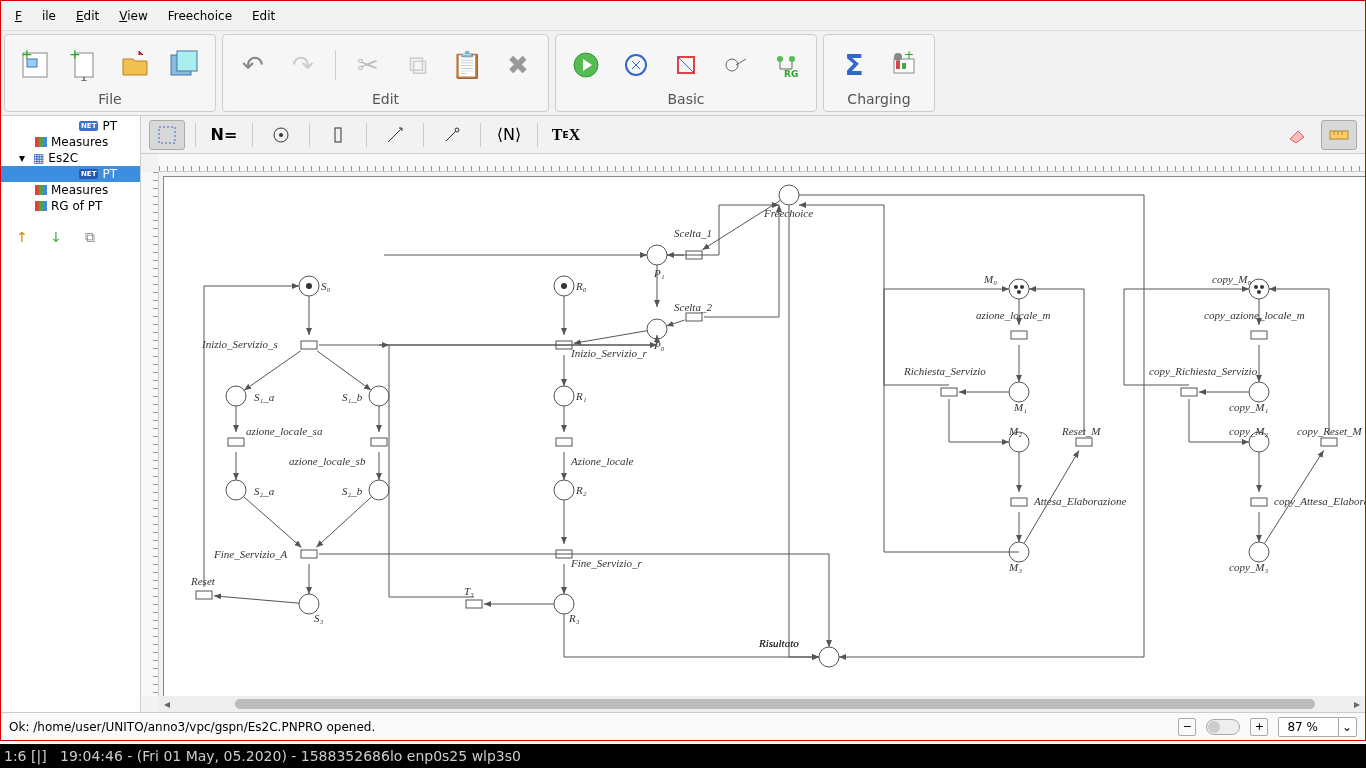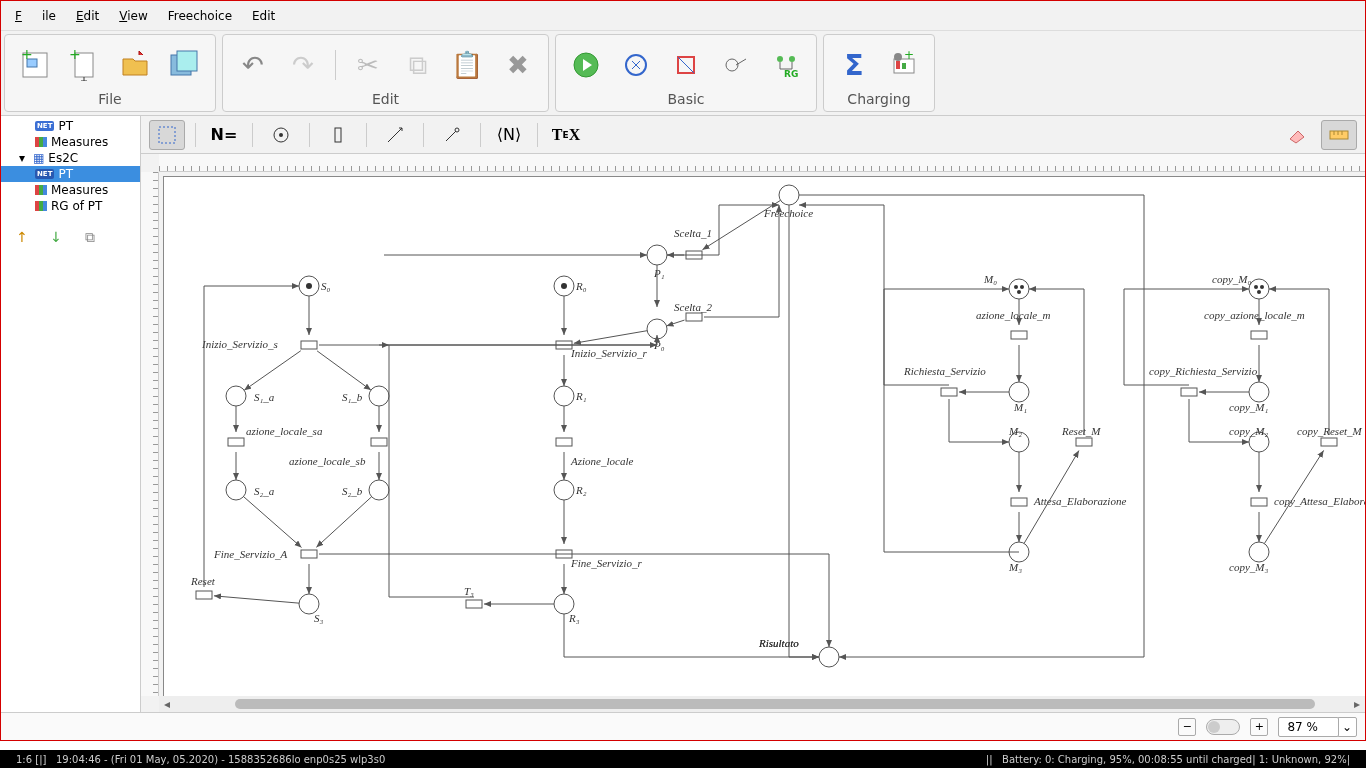--- a/index.html
+++ b/index.html
@@ -18,21 +18,21 @@
 .tb-icon { width: 36px; height: 36px; display: flex; align-items: center; justify-content: center; font-size: 26px; }
 
 .main-area { flex: 1; display: flex; min-height: 0; }
 
 .sidebar { width: 140px; background: #fff; border-right: 1px solid #ccc; padding-top: 2px; }
 .tree-item { display: flex; align-items: center; padding: 1px 2px; font-size: 12px; gap: 4px; }
 .tree-item.lvl1 { padding-left: 18px; }
 .tree-item.lvl2 { padding-left: 34px; }
 .tree-item.selected { background: #3b8ee0; color: #fff; }
 .tree-caret { width: 10px; display: inline-block; }
-.icon-net { background: #3b6fd4; color: #fff; font-size: 7px; font-weight: bold; padding: 1px 2px; border-radius: 2px; }
+.icon-net { background: #3b6fd4; color: #fff; font-size: 7px; font-weight: bold; padding: 1px 2px; border-radius: 2px; margin-left: 44px; }
 .icon-bars { background: linear-gradient(to right, #d44 33%, #4a4 33% 66%, #48d 66%); width: 12px; height: 10px; }
 .sidebar-buttons { display: flex; gap: 16px; padding: 8px 12px; margin-top: 6px; }
 .sb-btn { width: 18px; height: 18px; display: flex; align-items: center; justify-content: center; font-size: 14px; }
 
 .canvas-area { flex: 1; display: flex; flex-direction: column; min-width: 0; background: #f2f2f2; }
 
 .secondary-toolbar { height: 38px; background: #f2f2f2; border-bottom: 1px solid #ccc; display: flex; align-items: center; padding: 0 8px; gap: 6px; }
 .st-btn { width: 36px; height: 30px; border: 1px solid transparent; display: flex; align-items: center; justify-content: center; font-size: 16px; border-radius: 3px; }
 .st-btn.active { background: #d8d8d8; border: 1px solid #aaa; }
 .st-sep { width: 1px; height: 24px; background: #ccc; margin: 0 4px; }
@@ -50,21 +50,21 @@
 .scroll-arrow { width: 16px; text-align: center; color: #666; }
 
 .status-bar { height: 28px; border-top: 1px solid #ccc; display: flex; align-items: center; padding: 0 8px; background: #fafafa; font-size: 12px; }
 .status-right { margin-left: auto; display: flex; align-items: center; gap: 10px; }
 .zoom-btn { width: 18px; height: 18px; border: 1px solid #aaa; display: flex; align-items: center; justify-content: center; border-radius: 2px; font-size: 11px; }
 .toggle { width: 34px; height: 16px; border: 1px solid #aaa; border-radius: 8px; position: relative; background: #eee; }
 .toggle::after { content: ""; position: absolute; width: 12px; height: 12px; background: #ccc; border-radius: 50%; top: 1px; left: 1px; }
 .zoom-select { border: 1px solid #aaa; padding: 2px 20px 2px 8px; border-radius: 2px; background: #fff; position: relative; }
 .zoom-caret { border: 1px solid #aaa; padding: 2px 4px; border-radius: 2px; background: #fff; margin-left: -2px; }
 
-.system-bar { position: absolute; bottom: 0; left: 0; right: 0; height: 18px; background: #000; color: #ccc; font-family: monospace; font-size: 10px; display: flex; align-items: center; padding: 0 16px; }
+.system-bar { position: absolute; bottom: 0; left: 0; right: 0; height: 24px; background: #000; color: #ccc; font-family: monospace; font-size: 14px; display: flex; align-items: center; padding: 0 4px; }
 .system-bar span { white-space: pre; }
 
 svg.diagram { position: absolute; top: 0; left: 0; }
 .pn-label { font-family: "Times New Roman", serif; font-style: italic; font-size: 11px; fill: #333; }
 .pn-place { fill: #fff; stroke: #555; stroke-width: 1; }
 .pn-trans { fill: #fff; stroke: #555; stroke-width: 1; }
 .pn-arc { fill: none; stroke: #555; stroke-width: 1; }
 </style>
 </head>
 <body>
@@ -429,29 +429,29 @@
       </div>
       <div class="scrollbar-h">
         <div class="scroll-arrow">◂</div>
           <div class="thumb"></div>
           <div class="scroll-arrow" style="margin-left:auto">▸</div>
       </div>
     </div>
   </div>
 
   <div class="status-bar">
+    <span>Ok: /home/user/UNITO/anno3/vpc/gspn/Es2C.PNPRO opened.</span>
     <div class="status-right">
       <div class="zoom-btn">−</div>
       <div class="toggle"></div>
       <div class="zoom-btn">+</div>
       <div style="display:flex">
         <div class="zoom-select">87 %</div>
         <div class="zoom-caret">⌄</div>
       </div>
     </div>
   </div>
 </div>
 
 <div class="system-bar">
   <span>1:6 [|]   19:04:46 - (Fri 01 May, 05.2020) - 1588352686</span>
   <span style="flex:1;text-align:left">lo enp0s25 wlp3s0</span>
-  <span>||   Battery: 0: Charging, 95%, 00:08:55 until charged| 1: Unknown, 92%|</span>
 </div>
 
 </body></html>

